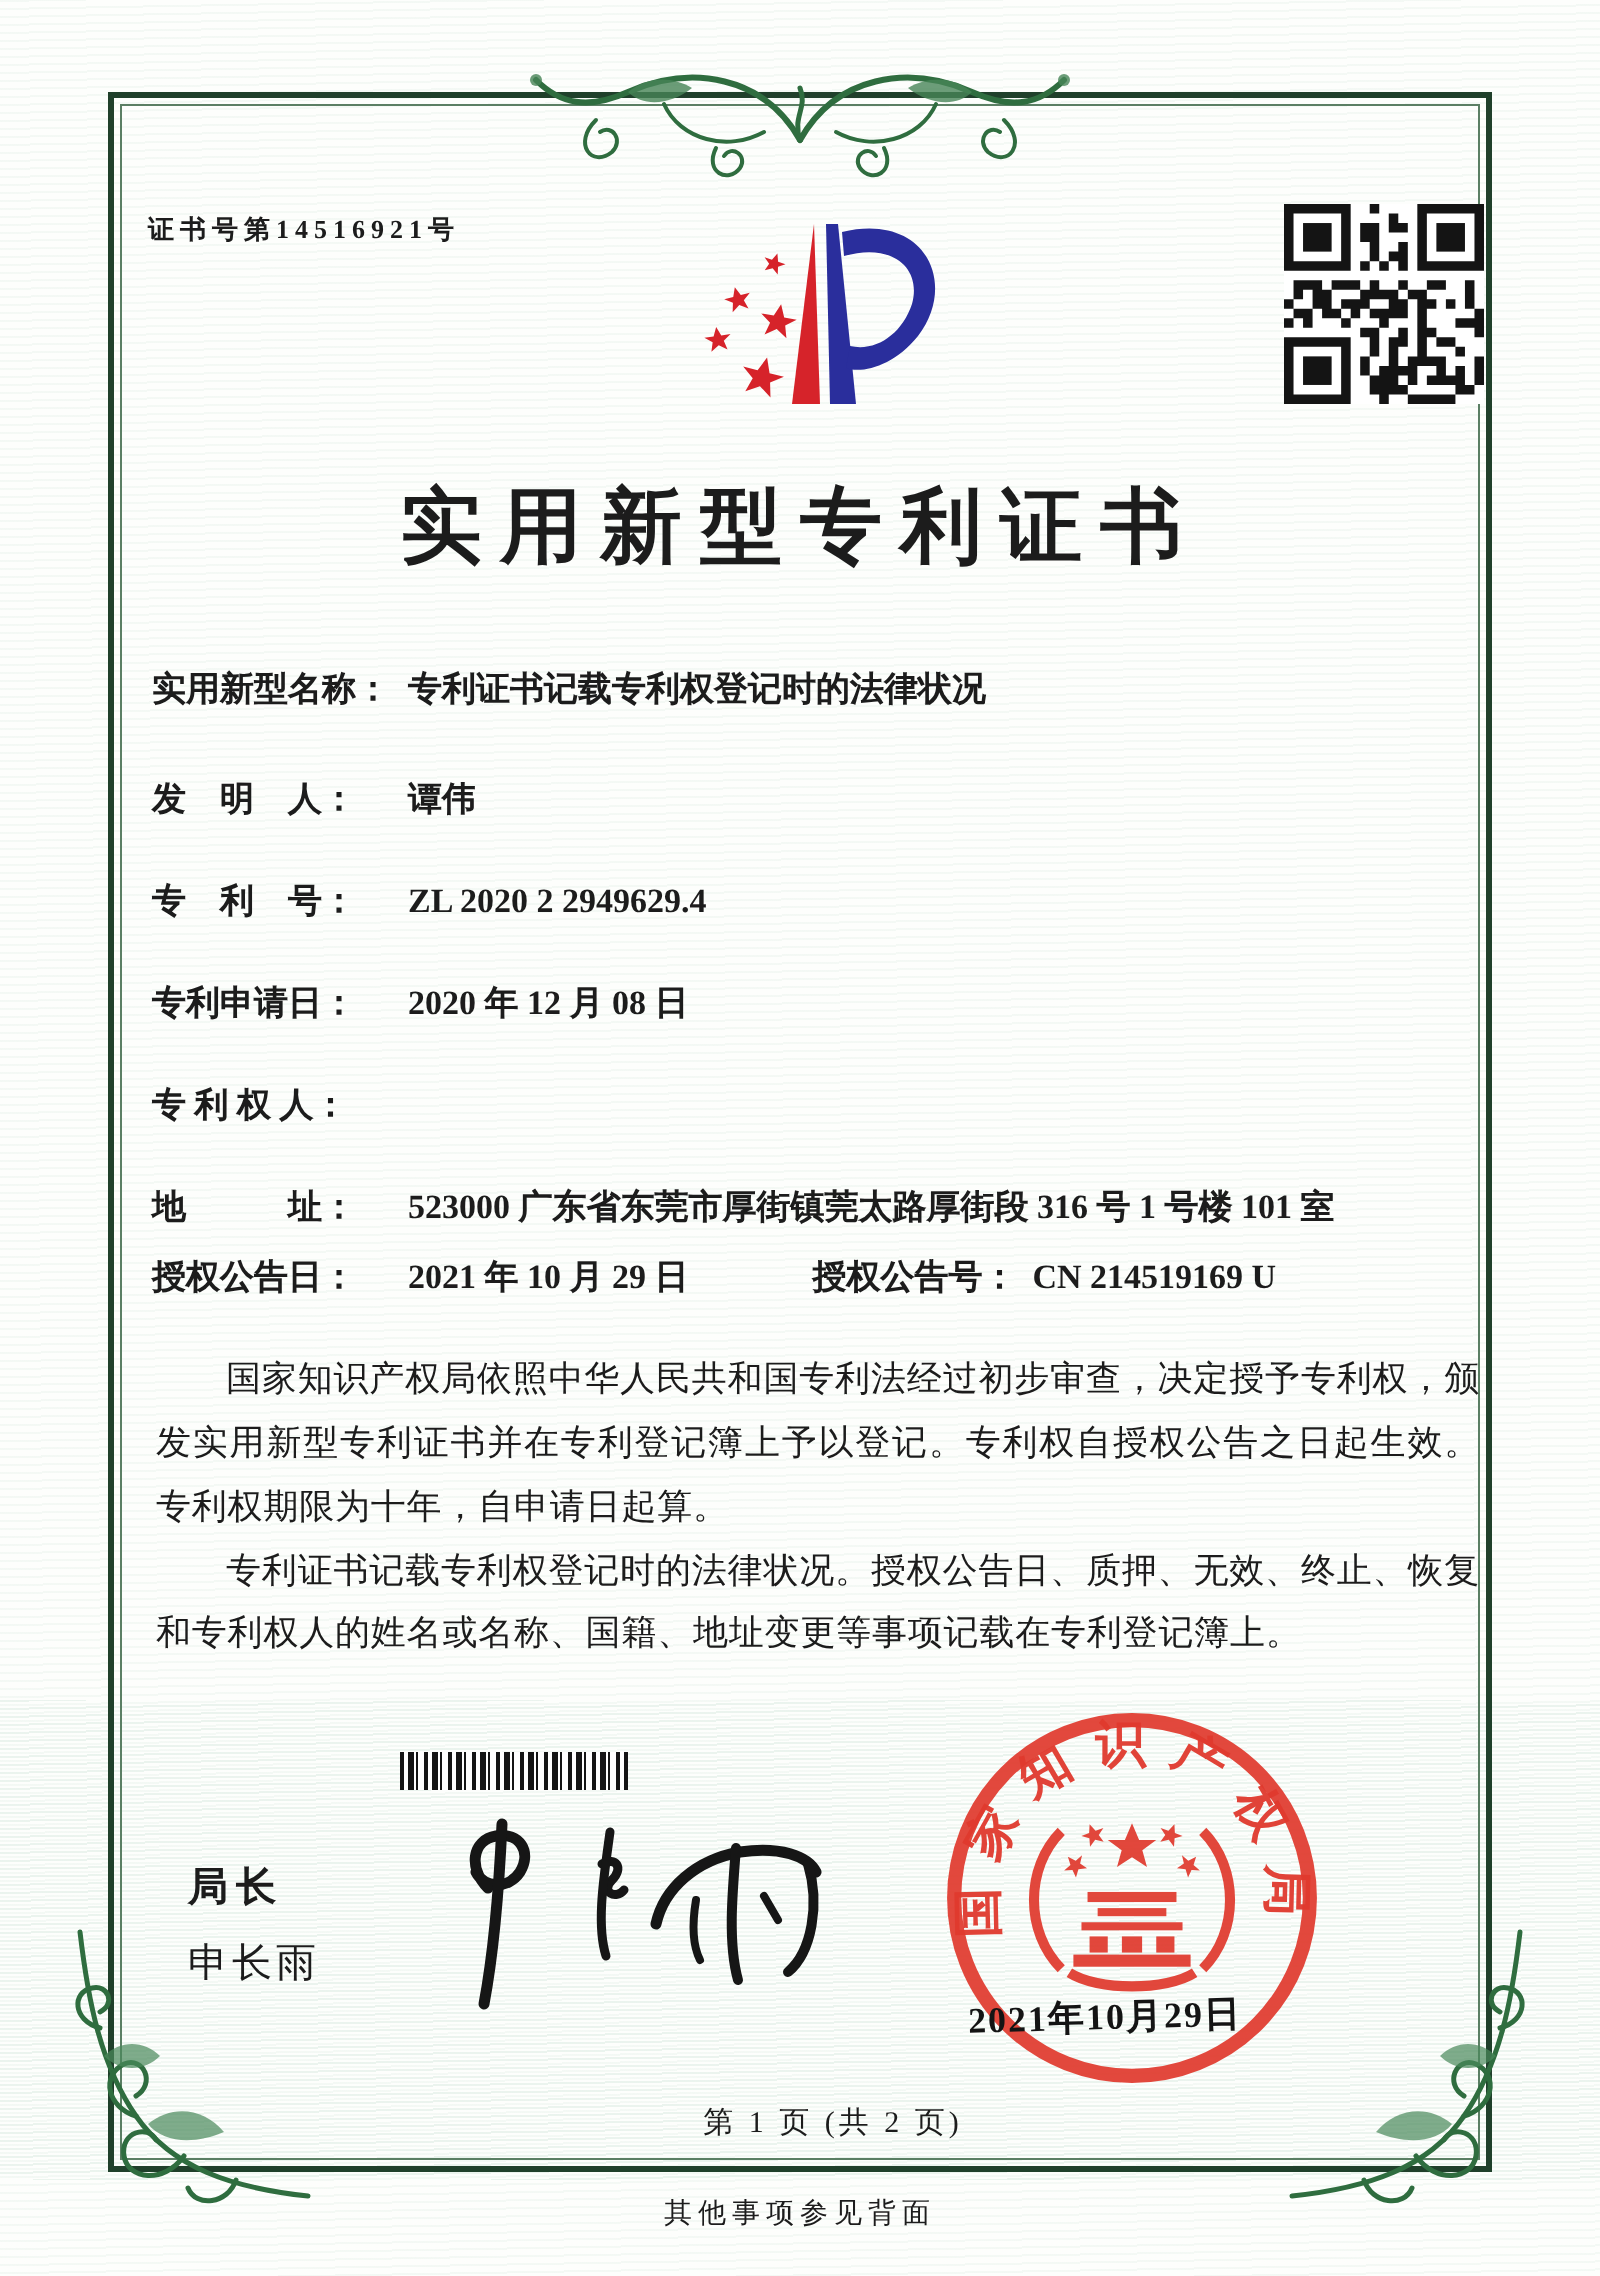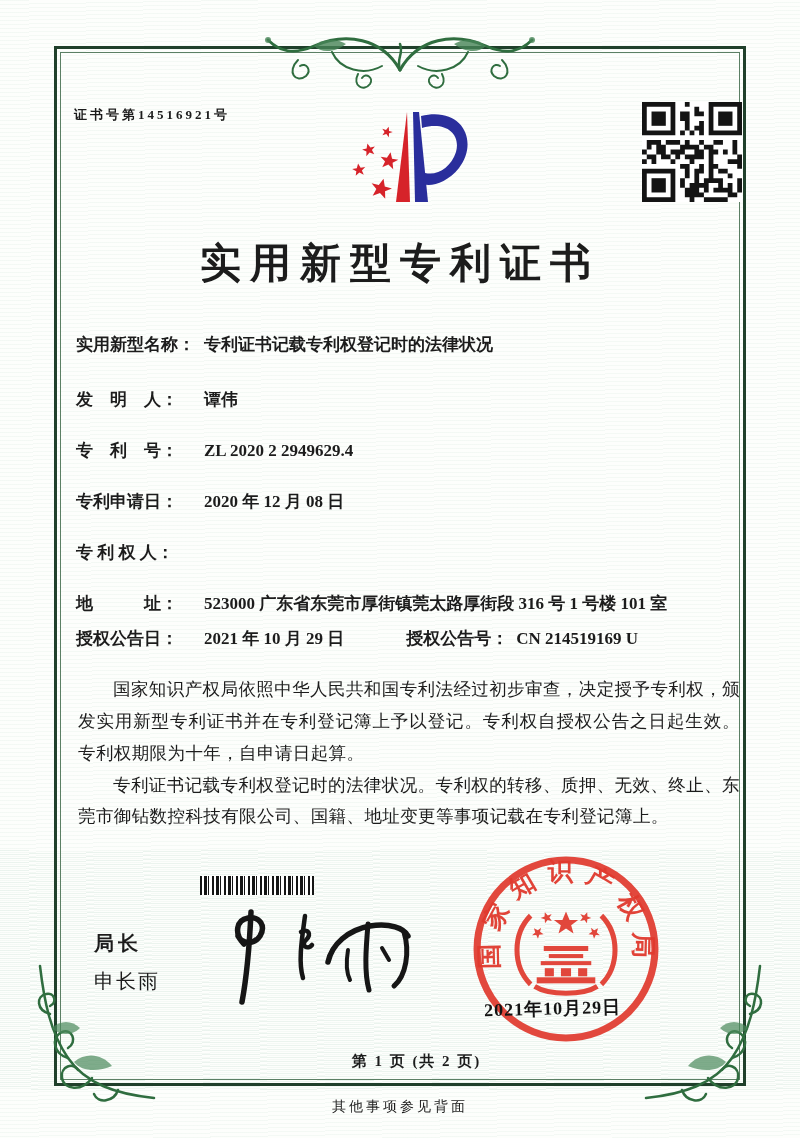--- a/index.html
+++ b/index.html
@@ -58,21 +58,21 @@
   .sig-name { position:absolute; left:94px; top:968px; font-size:20px; letter-spacing:2px; font-weight:400; }
   .signature-svg { position:absolute; left:198px; top:882px; }
   .seal { position:absolute; left:470px; top:853px; width:192px; height:192px; }
   .seal-date {
     position:absolute; left:484px; top:996px; width:180px;
     font-size:18px; font-weight:700; letter-spacing:1px; color:#141414;
     transform:rotate(-1.5deg); z-index:5;
   }
   .page-num {
     position:absolute; left:0; right:0; top:1052px; text-align:center;
-    font-size:15px; font-weight:700; letter-spacing:2px;padding-left:33px;
+    font-size:15px; font-weight:400; letter-spacing:2px;padding-left:33px;
   }
   .back-note {
     position:absolute; left:0; right:0; top:1098px; text-align:center;
     font-size:14px; letter-spacing:3px;
   }
 </style>
 </head>
 <body>
 
 <div class="page">
@@ -206,21 +206,21 @@
       </span>
       <span class="pair">
         <span class="flabel" style="flex-basis:auto; margin-right:8px;">授权公告号：</span>
         <span class="fvalue">CN 214519169 U</span>
       </span>
     </div>
   </div>
 
   <div class="paragraphs">
     <p>国家知识产权局依照中华人民共和国专利法经过初步审查，决定授予专利权，颁发实用新型专利证书并在专利登记簿上予以登记。专利权自授权公告之日起生效。专利权期限为十年，自申请日起算。</p>
-    <p>专利证书记载专利权登记时的法律状况。专利权的转移、质押、无效、终止、东莞市御钻数控科技有限公司、国籍、地址变更等事项记载在专利登记簿上。</p>
+    <p>专利证书记载专利权登记时的法律状况。授权公告日、质押、无效、终止、恢复和专利权人的姓名或名称、国籍、地址变更等事项记载在专利登记簿上。</p>
   </div>
 
   <div class="barcode"></div>
 
   <div class="sig-role">局长</div>
   <div class="sig-name">申长雨</div>
 
   <svg class="signature-svg" width="230" height="130" viewBox="0 0 230 130">
     <g fill="none" stroke="#161616" stroke-linecap="round" stroke-linejoin="round">
       <path d="M46,62 C36,52 38,38 50,36 C62,34 68,44 62,54 C56,63 44,62 40,54" stroke-width="5.5"></path>

